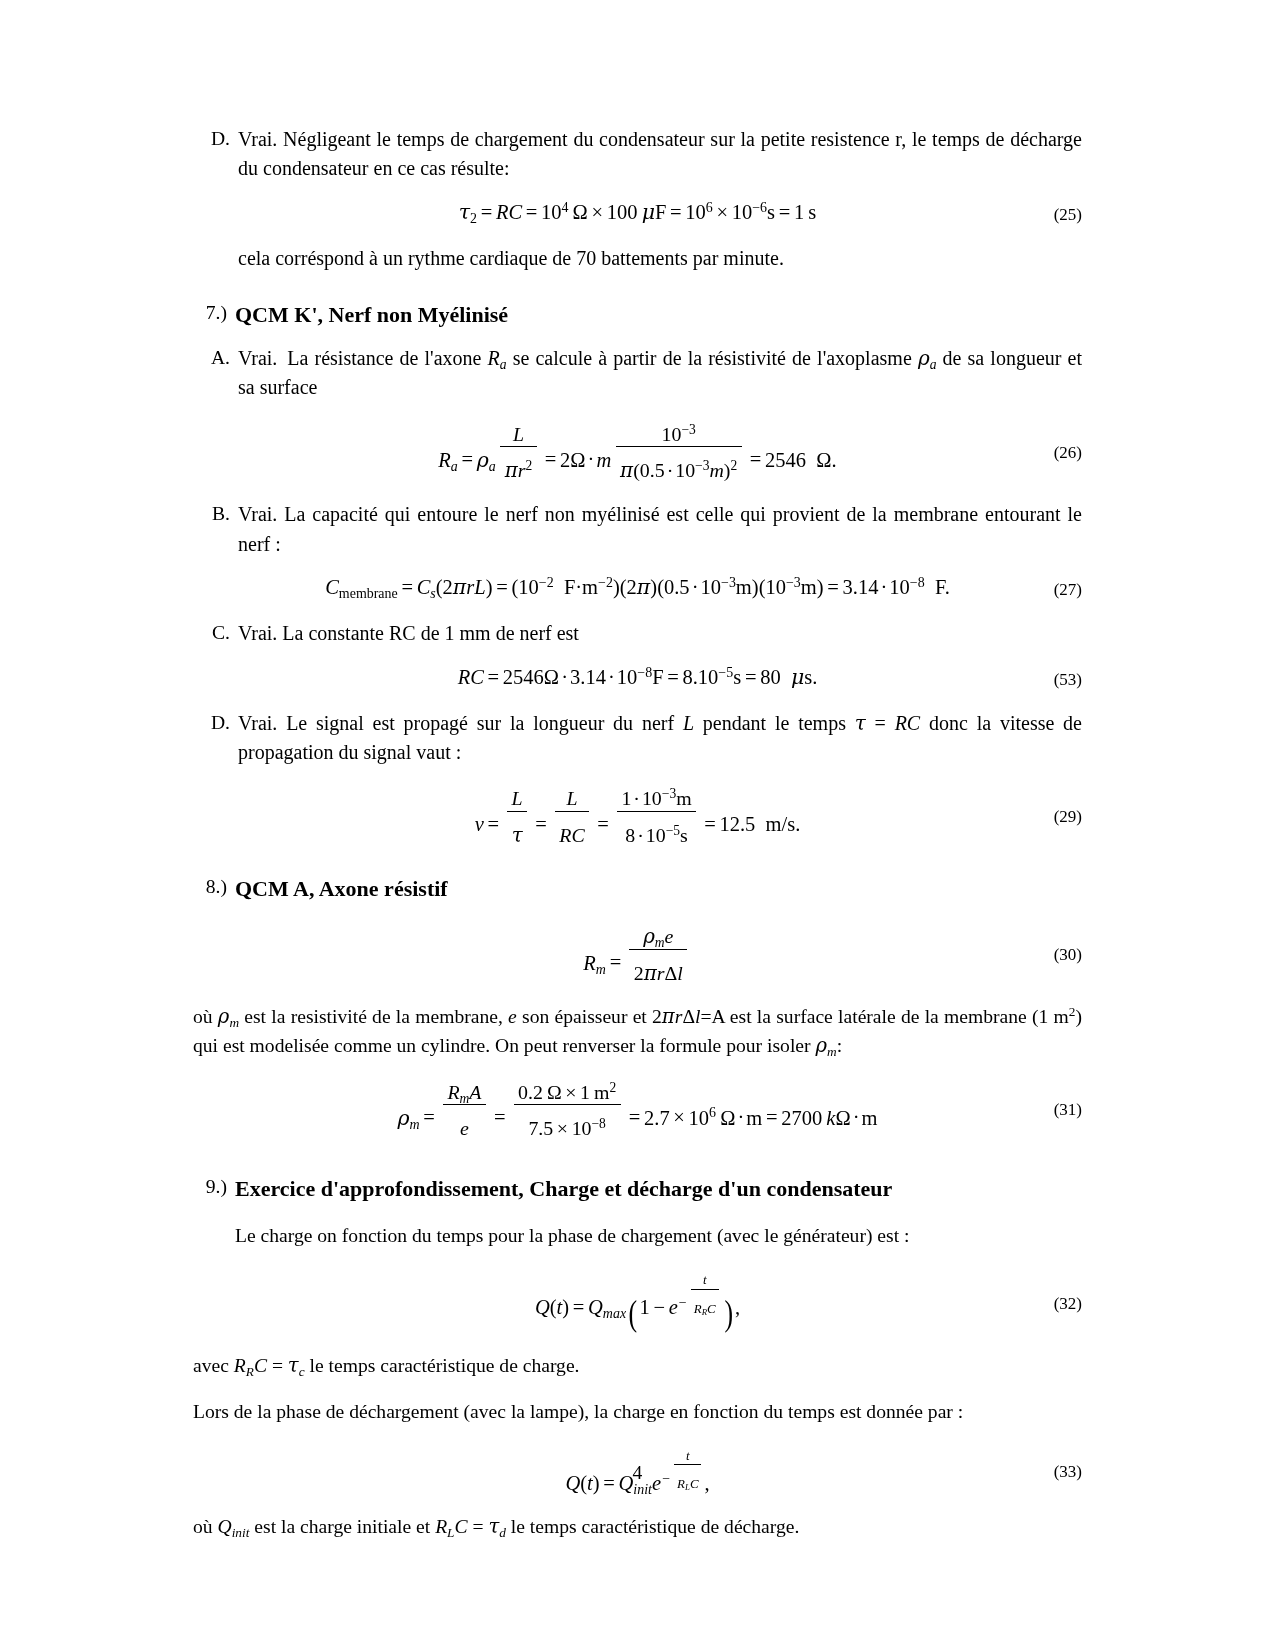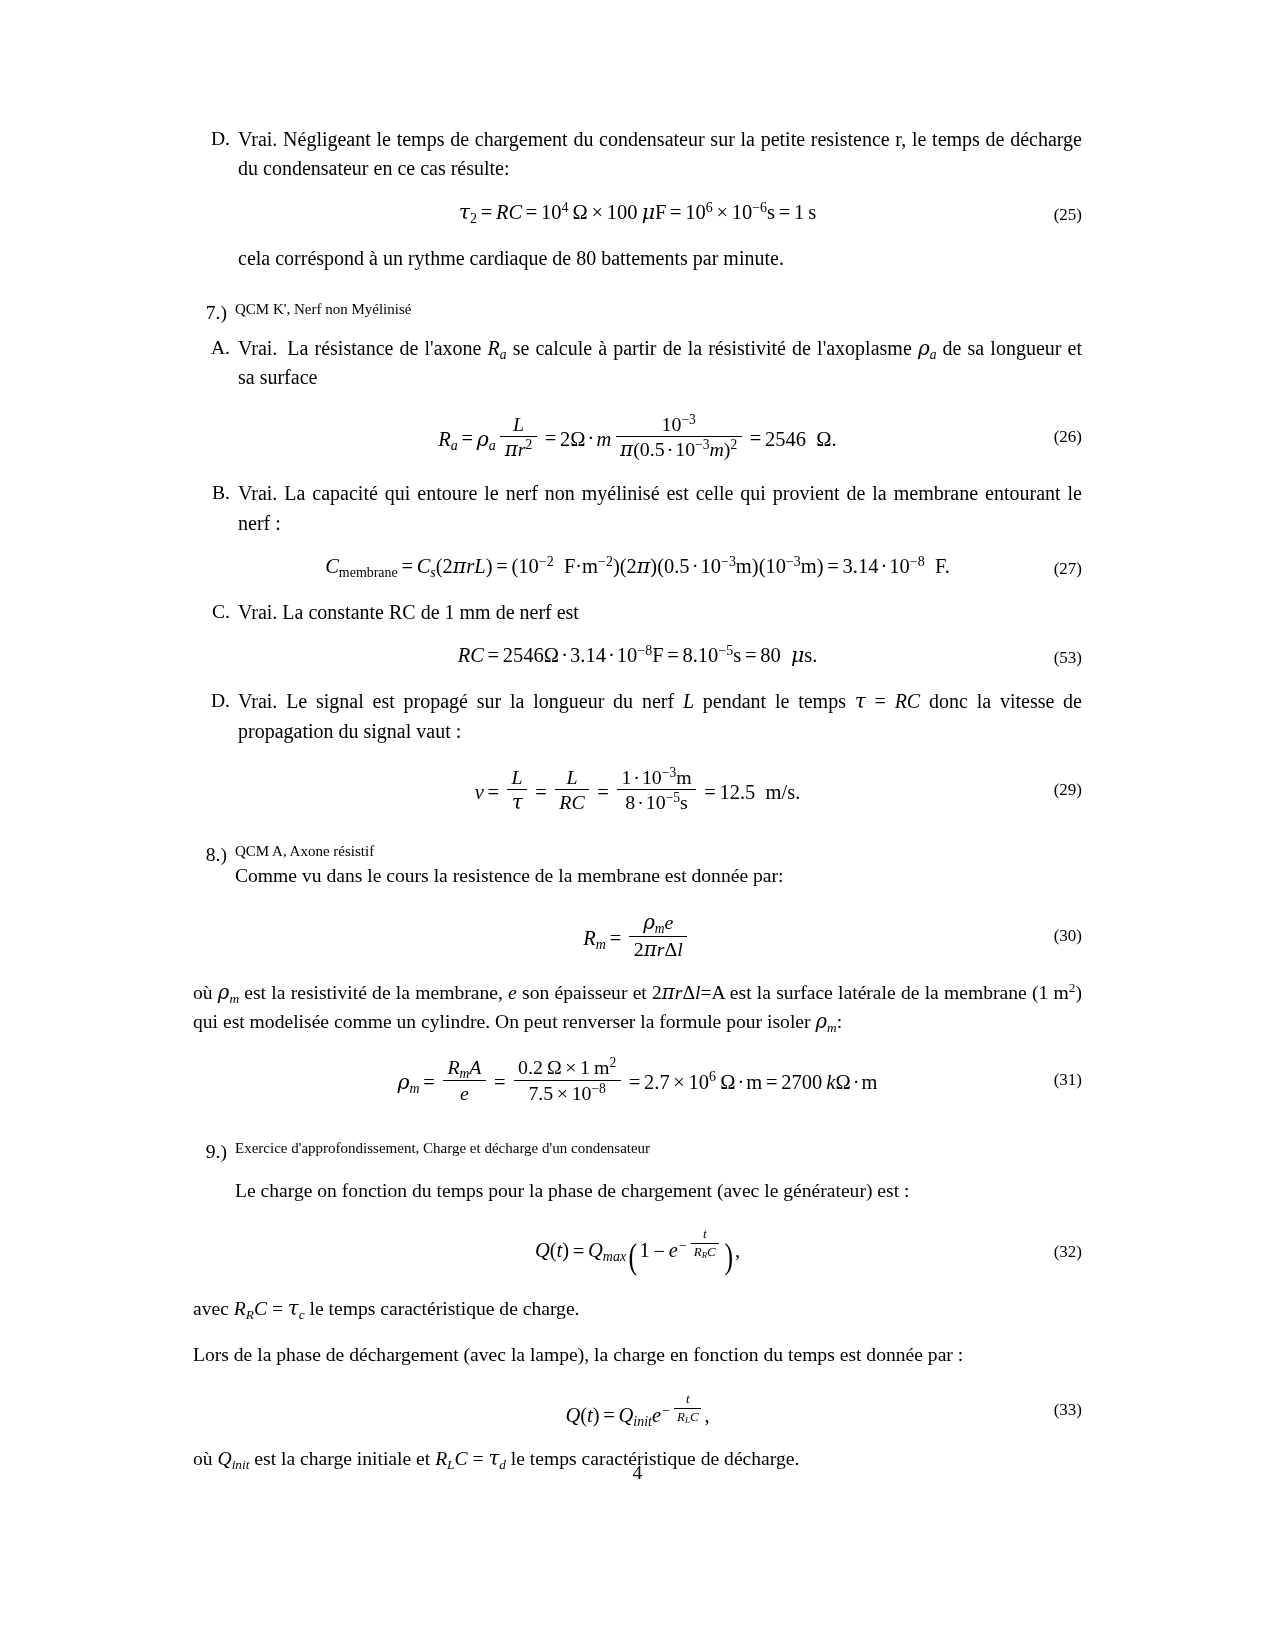--- a/index.html
+++ b/index.html
@@ -65,22 +65,22 @@
   .section > .snum {
     position: absolute;
     left: -36px;
     top: 0;
     width: 70px;
     text-align: right;
     font-size: 19.6px;
     line-height: 1.45;
   }
   .section > .stitle {
-    font-weight: normal;
-    font-size: 15px;
+    font-weight: bold;
+    font-size: 22px;
     line-height: 1.45;
   }
   .section-body {
     padding-left: 42px;
   }
 
   
   .eqrow {
     position: relative;
     width: 100%;
@@ -123,21 +123,21 @@
     line-height: 1.12;
   }
   .frac > .num {
     display: block;
     padding: 0 0.22em 1px 0.22em;
     font-size: 0.97em;
   }
   .frac > .den {
     display: block;
     border-top: 1.2px solid #000;
-    padding: 1px 0.22em 0 0.22em;
+    padding: 12px 0.22em 0 0.22em;
     font-size: 0.97em;
   }
   .frac.small > .num, .frac.small > .den { font-size: 0.93em; }
 
   
   .bigparen {
     display: inline-block;
     font-size: 1.75em;
     vertical-align: -0.30em;
     font-style: normal;
@@ -172,21 +172,21 @@
 
     <div class="eqrow">
       <div class="eq">
         <span class="mgreek">τ</span><sub class="s">2</sub><span class="mop">=</span><span class="mi">RC</span><span class="mop">=</span><span class="mu">10</span><sup class="s">4</sup> <span class="mu">Ω</span><span class="mop">×</span><span class="mu">100</span> <span class="mgreek">μ</span><span class="mu">F</span><span class="mop">=</span><span class="mu">10</span><sup class="s">6</sup><span class="mop">×</span><span class="mu">10</span><sup class="s">−6</sup><span class="mu">s</span><span class="mop">=</span><span class="mu">1</span> <span class="mu">s</span>
       </div>
       <span class="eqnum">(25)</span>
     </div>
 
     <div class="item">
       <span class="marker"></span>
-      <div class="body">cela corréspond à un rythme cardiaque de 80 battements par minute.</div>
+      <div class="body">cela corréspond à un rythme cardiaque de 70 battements par minute.</div>
     </div>
 
     <div class="section">
       <span class="snum">7.)</span>
       <span class="stitle">QCM K', Nerf non Myélinisé</span>
     </div>
 
     <div class="item">
       <span class="marker">A.</span>
       <div class="body">
@@ -242,23 +242,20 @@
         <span class="mi">v</span><span class="mop">=</span><span class="frac"><span class="num"><span class="mi">L</span></span><span class="den"><span class="mgreek">τ</span></span></span><span class="mop">=</span><span class="frac"><span class="num"><span class="mi">L</span></span><span class="den"><span class="mi">RC</span></span></span><span class="mop">=</span><span class="frac"><span class="num"><span class="mu">1</span><span class="mopn">·</span><span class="mu">10</span><sup class="s">−3</sup><span class="mu">m</span></span><span class="den"><span class="mu">8</span><span class="mopn">·</span><span class="mu">10</span><sup class="s">−5</sup><span class="mu">s</span></span></span><span class="mop">=</span><span class="mu">12.5 m/s.</span>
       </div>
       <span class="eqnum">(29)</span>
     </div>
 
     <div class="section">
       <span class="snum">8.)</span>
       <span class="stitle">QCM A, Axone résistif</span>
     </div>
 
-    <div class="section-body">
-      <p class="para">Comme vu dans le cours la resistence de la membrane est donnée par:</p>
-    </div>
 
     <div class="eqrow tall">
       <div class="eq">
         <span class="mi">R</span><sub class="s"><span class="mi">m</span></sub><span class="mop">=</span><span class="frac"><span class="num"><span class="mgreek">ρ</span><sub class="s"><span class="mi">m</span></sub><span class="mi">e</span></span><span class="den"><span class="mu">2</span><span class="mgreek">π</span><span class="mi">r</span><span class="mu">Δ</span><span class="mi">l</span></span></span>
       </div>
       <span class="eqnum">(30)</span>
     </div>
 
     <p class="para">
       où <span class="mgreek">ρ</span><sub class="s"><span class="mi">m</span></sub> est la resistivité de la membrane,

